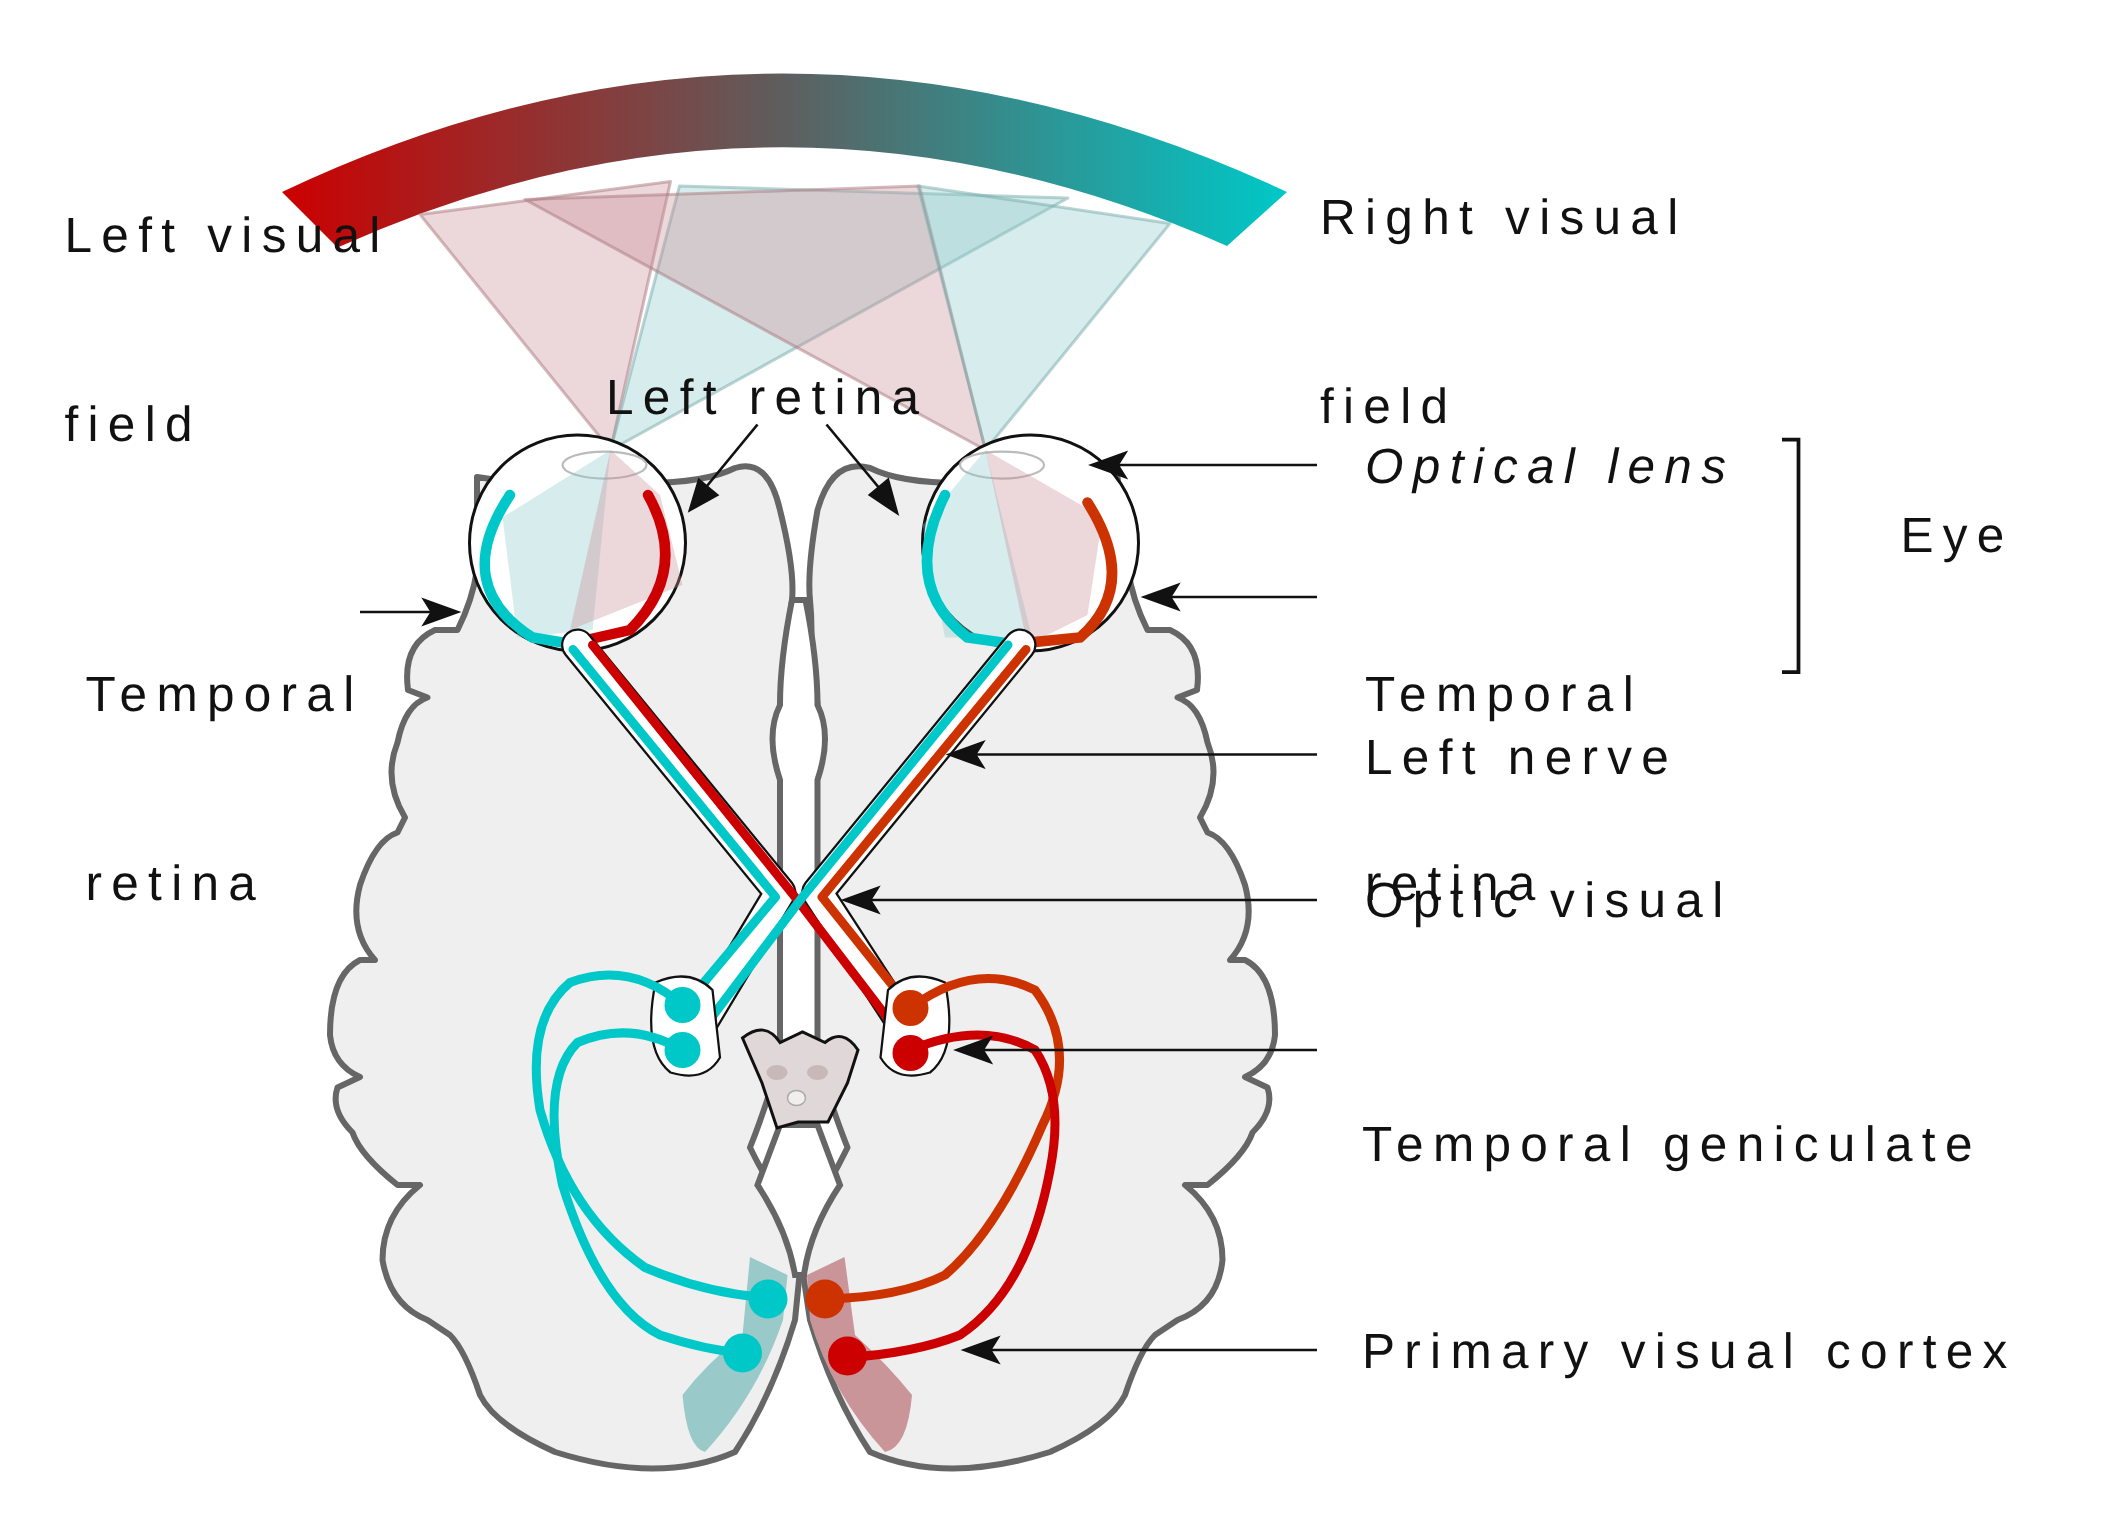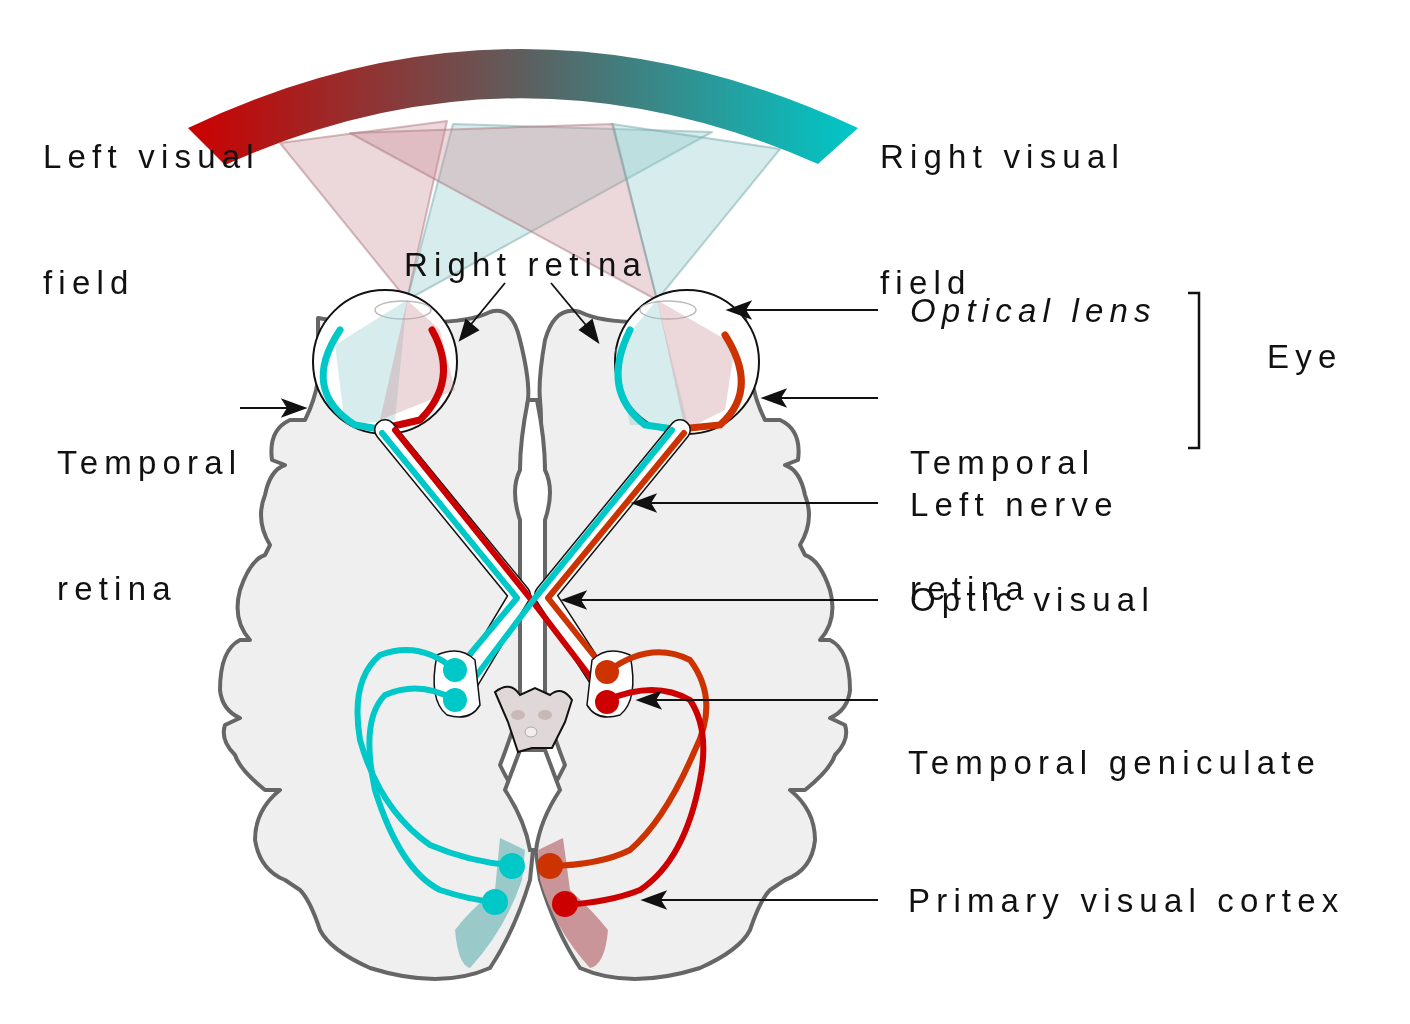--- a/index.html
+++ b/index.html
@@ -118,25 +118,25 @@
       <polygon points="643,900 665,892 660,900 665,908"></polygon>
   </g>
 
   <path d="M1188,293 L1199,293 L1199,448 L1188,448" fill="none" stroke="#111" stroke-width="2.5"></path>
 </svg>
 
 <div class="lbl" style="left:43px; top:52px;">
   <span class="label-line">Left visual</span>
   <span class="label-line">field</span>
 </div>
-<div class="lbl" style="left:880px; top:52px;">
+<div class="lbl" style="left:880px; top:40px;">
   <span class="label-line">Right visual</span>
   <span class="label-line">field</span>
 </div>
-<div class="lbl" style="left:404px; top:244px;">Right retina</div>
+<div class="lbl" style="left:404px; top:244px;">Left retina</div>
 <div class="lbl" style="left:57px; top:358px;">
   <span class="label-line">Temporal</span>
   <span class="label-line">retina</span>
 </div>
 <div class="lbl" style="left:910px; top:290px;font-style:italic;">Optical lens</div>
 <div class="lbl" style="left:910px; top:358px;">
   <span class="label-line">Temporal</span>
   <span class="label-line">retina</span>
 </div>
 <div class="lbl" style="left:1233px; top:336px;margin-left:34px;">Eye</div>

